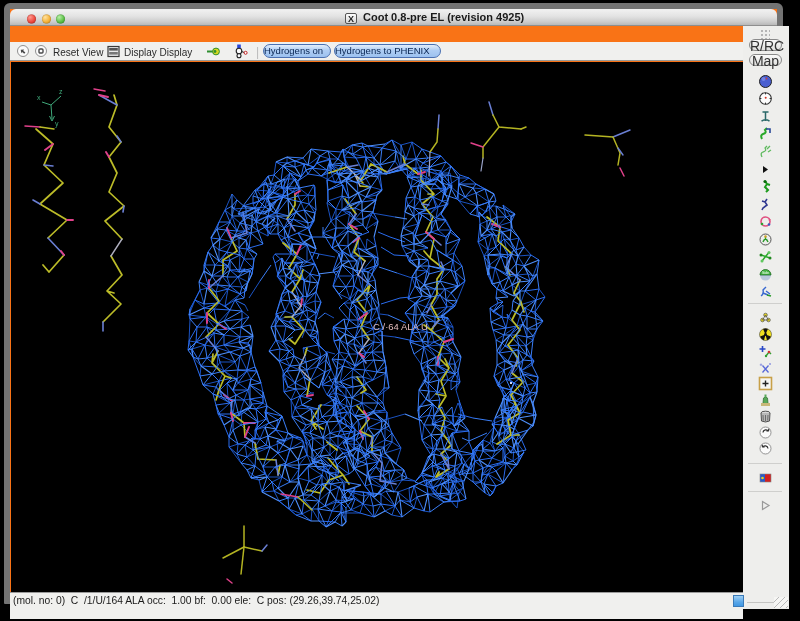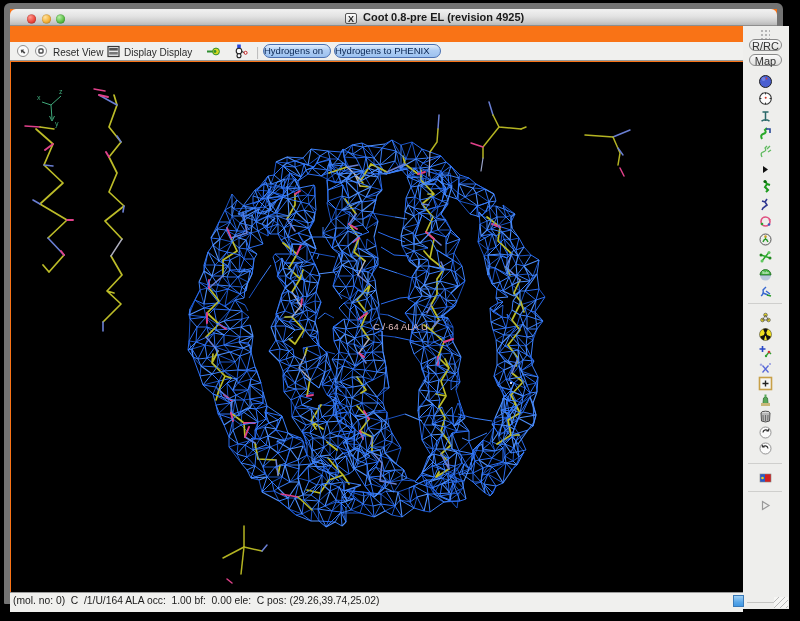--- a/index.html
+++ b/index.html
@@ -13,25 +13,25 @@
 .menubar{position:absolute;left:0;top:17px;width:741px;height:16px;background:#f1f1ef;border-bottom:1px solid #dcdcda;font-size:9.5px;color:#1c1c1c}
 .menubar span{position:absolute;top:2.5px}
 .menubar u{text-decoration:underline;text-underline-offset:1px}
 .toolbar{position:absolute;left:0;top:33px;width:741px;height:19px;background:#f0f0ee;border-bottom:1px solid #9a9a98;font-size:10px;color:#2a2a2a}
 .tbtxt{position:absolute;top:5px}
 .circbtn{position:absolute;top:3px;width:12px;height:12px;border:1px solid #909090;border-radius:50%;background:#fbfbfb}
 .pill{position:absolute;top:2px;height:14px;border:1.5px solid #4a70b2;border-radius:7px;background:linear-gradient(#e2eefc,#aecdf4 45%,#9cc1ef);color:#082552;font-size:9.5px;text-align:left}
 .main{position:absolute;left:0;top:53px;width:100%;height:530px}
 .canvas{position:absolute;left:1px;top:0;width:732px;height:530px;background:#000}
 .rightbar{position:absolute;left:733px;top:-36px;width:46px;height:583px;background:#eeeeec}
-.statusbar{position:absolute;left:0;top:583px;width:733px;height:20px;background:#f0f0ee;border-top:1px solid #9a9a9a;font-size:10.3px;color:#1a1a1a}
+.statusbar{position:absolute;left:0;top:583px;width:733px;height:27px;background:#f0f0ee;border-top:1px solid #9a9a9a;font-size:10.3px;color:#1a1a1a}
 .stattxt{position:absolute;left:3px;top:2px;white-space:pre}
 .bluesq{position:absolute;left:723px;top:586px;width:11px;height:12px;background:linear-gradient(#9fd0f5,#5aa7e8 60%,#3f97e3);border:1px solid #3a7ab8}
 .grip{position:absolute;right:1px;bottom:1px;width:14px;height:11px;background:#f6f6f4;background-image:repeating-linear-gradient(135deg,transparent,transparent 3.2px,#bababa 3.2px,#bababa 4.2px)}
-.rbtn{position:absolute;left:6px;width:33px;height:12px;border:1px solid #8a8a8a;border-radius:6px;background:linear-gradient(#fafafa,#e0e0de);font-size:11px;color:#333;text-align:center;line-height:12px}
+.rbtn{position:absolute;left:6px;width:33px;height:12px;border:1px solid #8a8a8a;border-radius:6px;background:linear-gradient(#fafafa,#e0e0de);font-size:14px;color:#333;text-align:center;line-height:12px}
 .ric{position:absolute;left:15px;width:15px;height:15px}
 .rsep{position:absolute;left:5px;width:34px;height:1px;background:#cfcfcd}
 .dots{position:absolute;left:17px;top:2px;width:10px;height:10px;background-image:radial-gradient(circle,#b5b5b5 1px,transparent 1.1px);background-size:4px 4px}
 </style></head><body>
 <div class="win">
  <div class="titlebar">
   <div class="tl r"></div>
       <div class="tl y"></div>
       <div class="tl g"></div>
   <div class="title"><span class="xicon">X</span>Coot 0.8-pre EL (revision 4925)</div>

